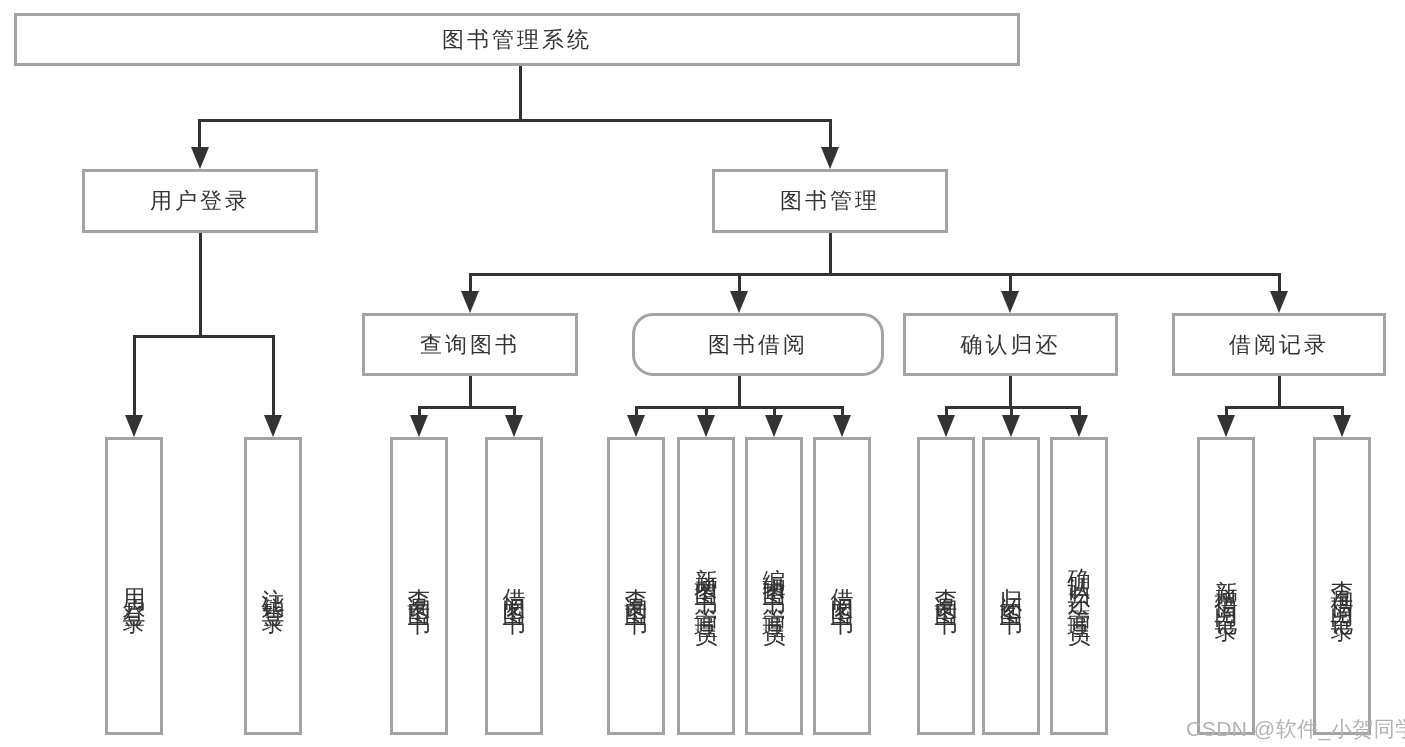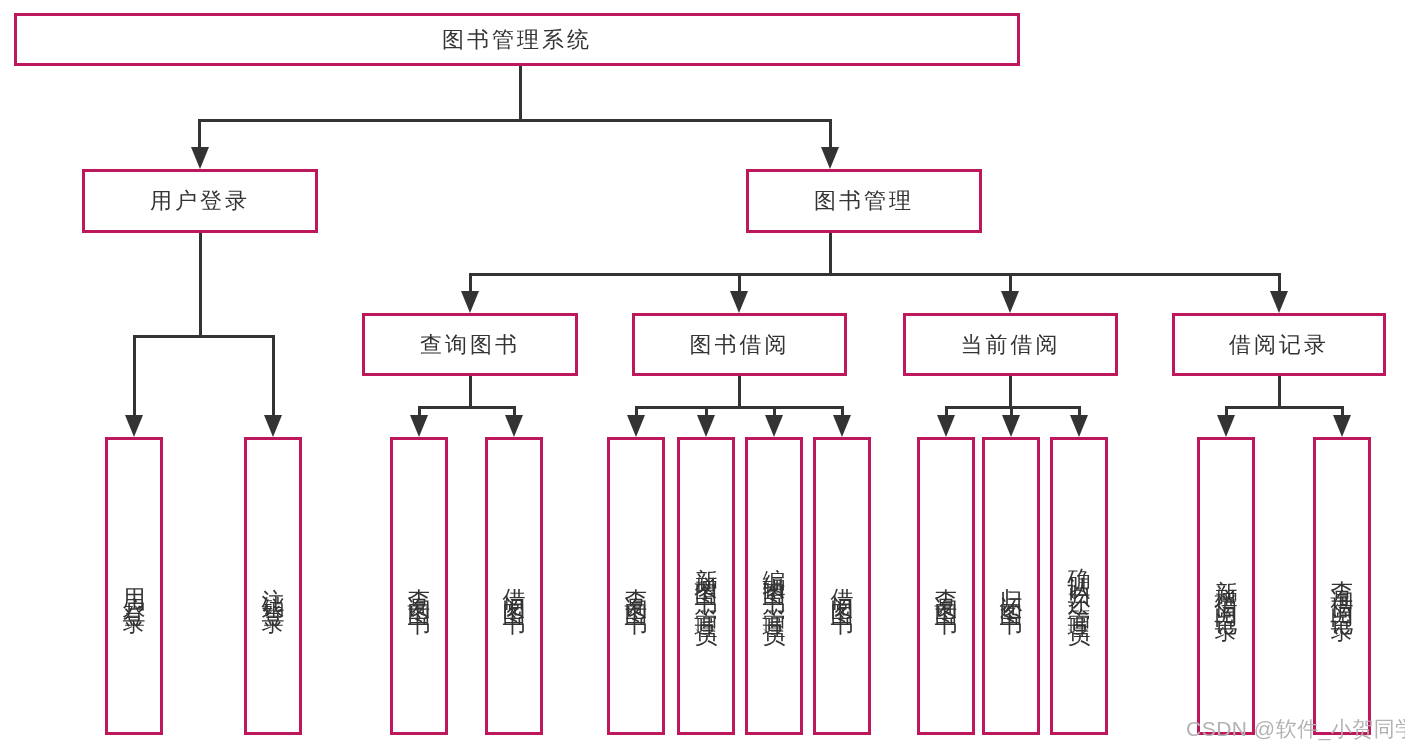--- a/index.html
+++ b/index.html
@@ -7,21 +7,21 @@
     position: relative;
     width: 1405px;
     height: 747px;
     background: #ffffff;
     font-family: "Liberation Sans", "DejaVu Sans", sans-serif;
     overflow: hidden;
   }
   .node {
     position: absolute;
     box-sizing: border-box;
-    border: 3px solid #be185d;
+    border: 3px solid #a3a3a3;
     background: #ffffff;
     display: flex;
     align-items: center;
     justify-content: center;
     color: #333333;
     font-size: 22px;
     letter-spacing: 3px;
     text-align: center;
     white-space: nowrap;
   }
@@ -114,27 +114,27 @@
   <div class="hline" style="left:1226px; top:406px; width:118px;"></div>
   <div class="vline" style="left:1225px; top:406px; height:10px;"></div>
   <div class="arrow" style="left:1217px; top:415px;"></div>
   <div class="vline" style="left:1341px; top:406px; height:10px;"></div>
   <div class="arrow" style="left:1333px; top:415px;"></div>
 
   <div class="node" style="left:14px; top:13px; width:1006px; height:53px;">图书管理系统</div>
 
   <div class="node" style="left:82px; top:169px; width:236px; height:64px;">用户登录</div>
 
-  <div class="node" style="left:712px; top:169px; width:236px; height:64px;margin-left:34px;">图书管理</div>
+  <div class="node" style="left:712px; top:169px; width:236px; height:64px;">图书管理</div>
 
   <div class="node" style="left:362px; top:313px; width:216px; height:63px;">查询图书</div>
 
-  <div class="node" style="left:632px; top:313px; width:215px; height:63px;">图书借阅</div>
+  <div class="node" style="left:632px; top:313px; width:252px; height:63px;border-radius:21px;">图书借阅</div>
 
-  <div class="node" style="left:903px; top:313px; width:215px; height:63px;">当前借阅</div>
+  <div class="node" style="left:903px; top:313px; width:215px; height:63px;">确认归还</div>
 
   <div class="node" style="left:1172px; top:313px; width:214px; height:63px;">借阅记录</div>
 
   <div class="node vertical" style="left:105px; top:437px; width:58px; height:298px;">用户登录</div>
   <div class="node vertical" style="left:244px; top:437px; width:58px; height:298px;">注销登录</div>
 
   <div class="node vertical" style="left:390px; top:437px; width:58px; height:298px;">查询图书</div>
   <div class="node vertical" style="left:485px; top:437px; width:58px; height:298px;">借阅图书</div>
 
   <div class="node vertical" style="left:607px; top:437px; width:58px; height:298px;">查询图书</div>

